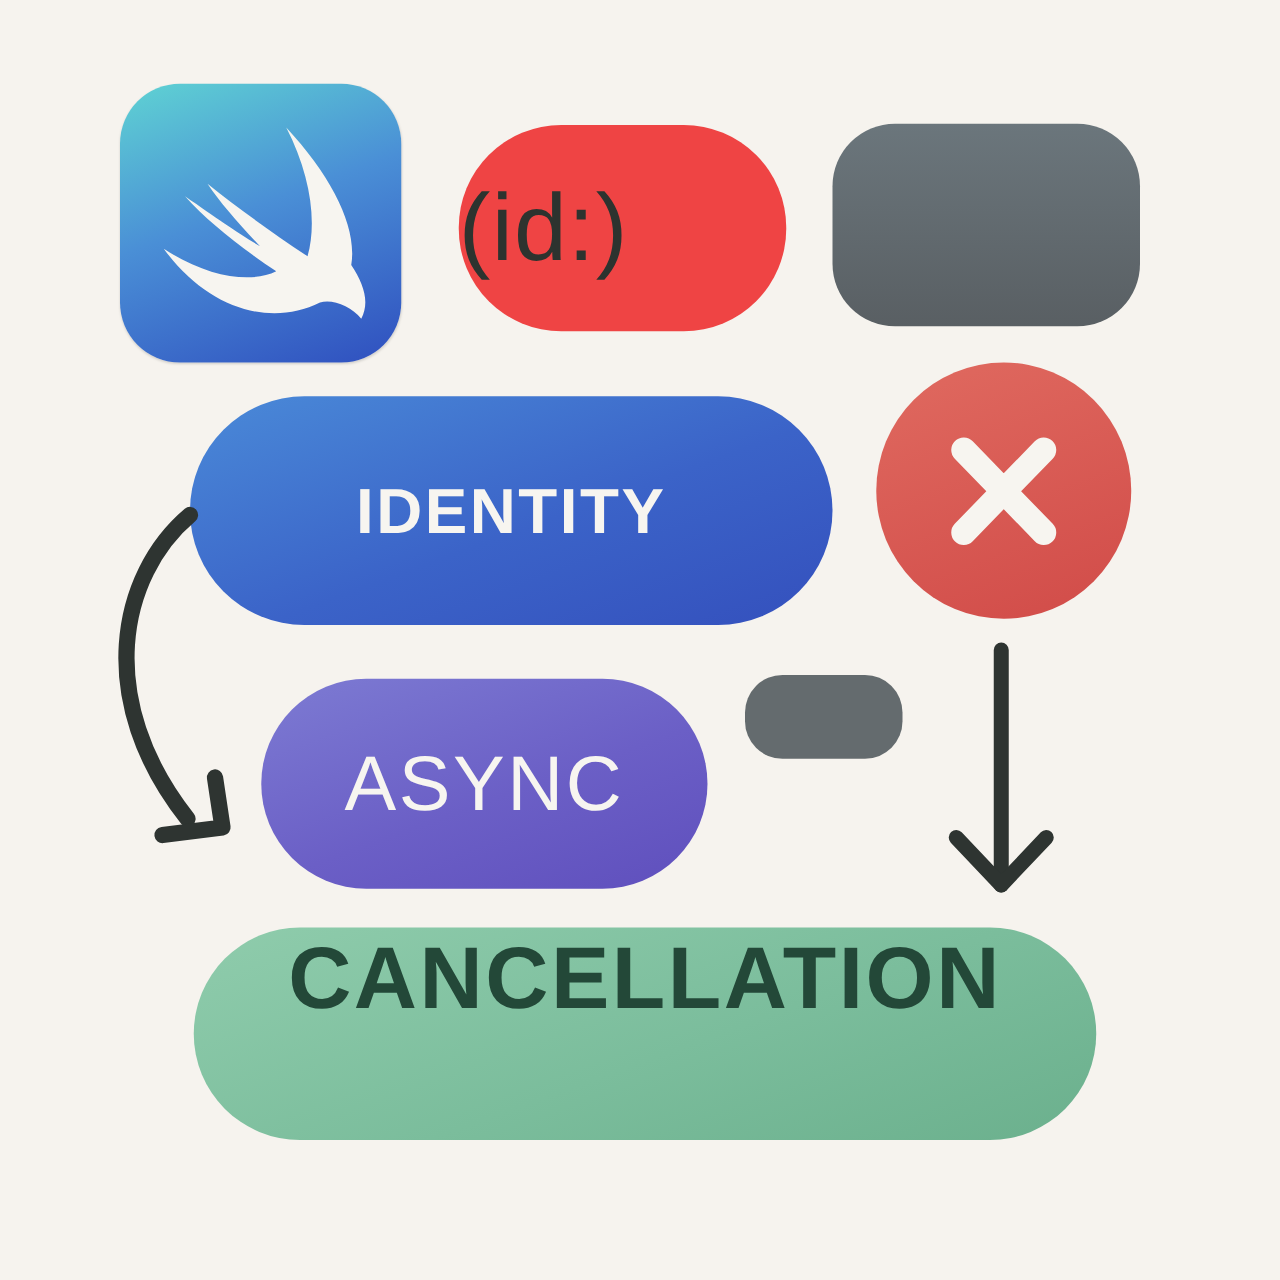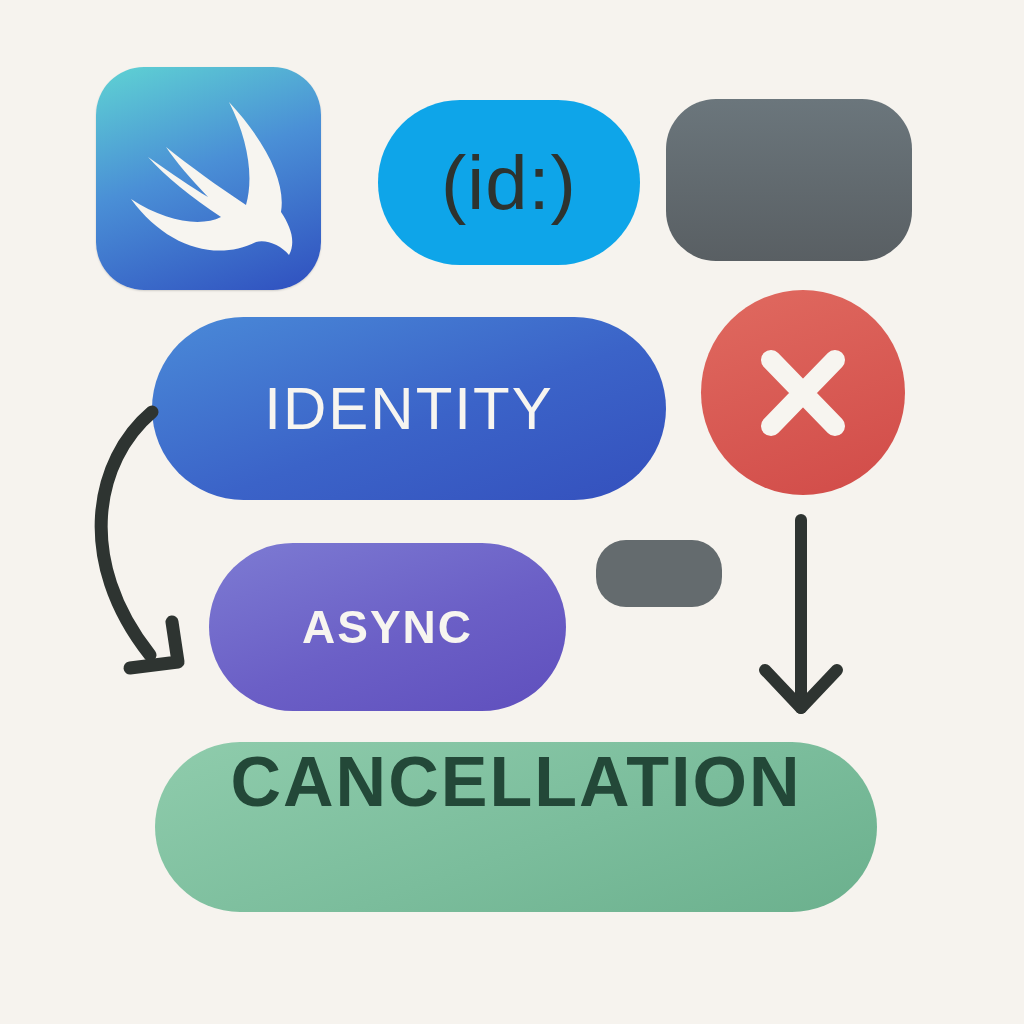--- a/index.html
+++ b/index.html
@@ -9,46 +9,46 @@
     font-family: "Liberation Sans", "DejaVu Sans", sans-serif;
   }
   .abs { position: absolute; box-sizing: border-box; }
   .swift-icon {
     left: 96px; top: 67px; width: 225px; height: 223px; border-radius: 48px;
     background: linear-gradient(160deg, #5fd3d3 0%, #4a8fd6 45%, #2f4fbf 100%);
     box-shadow: 0 1px 2px rgba(0,0,0,0.15);
   }
   .swift-icon svg { position: absolute; left: 0; top: 0; }
   .id-pill {
-    left: 378px; top: 100px; width: 262px; height: 165px; border-radius: 82px;
-    background: #0ea5e9;
-    display: flex; align-items: center; justify-content: center;
+    left: 367px; top: 100px; width: 262px; height: 165px; border-radius: 82px;
+    background: #ef4444;
+    display: flex; align-items: center; justify-content: flex-start;
   }
   .id-pill span { font-size: 76px; color: #2d332f; letter-spacing: 1px; }
   .gray-rect {
     left: 666px; top: 99px; width: 246px; height: 162px; border-radius: 50px;
     background: linear-gradient(180deg, #6b767c 0%, #595f63 100%);
   }
   .identity-pill {
     left: 152px; top: 317px; width: 514px; height: 183px; border-radius: 92px;
     background: linear-gradient(160deg, #4a8ad8 0%, #3b63c8 55%, #3450bd 100%);
     display: flex; align-items: center; justify-content: center;
   }
-  .identity-pill span { font-size: 60px; font-weight: normal; color: #f7f5f0; letter-spacing: 2px; }
+  .identity-pill span { font-size: 51px; font-weight: bold; color: #f7f5f0; letter-spacing: 2px; }
   .cancel-circle {
     left: 701px; top: 290px; width: 204px; height: 205px; border-radius: 50%;
     background: linear-gradient(160deg, #e06a60 0%, #d14b48 100%);
   }
   .cancel-circle svg { position: absolute; left: 0; top: 0; }
   .async-pill {
     left: 209px; top: 543px; width: 357px; height: 168px; border-radius: 84px;
     background: linear-gradient(160deg, #7d7bd3 0%, #6b5fc6 55%, #5f4fbd 100%);
     display: flex; align-items: center; justify-content: center;
   }
-  .async-pill span { font-size: 46px; font-weight: bold; color: #f7f5f0; letter-spacing: 2px; }
+  .async-pill span { font-size: 62px; font-weight: normal; color: #f7f5f0; letter-spacing: 2px; }
   .small-rect {
     left: 596px; top: 540px; width: 126px; height: 67px; border-radius: 30px;
     background: #646b6e;
   }
   .cancellation-pill {
     left: 155px; top: 742px; width: 722px; height: 170px; border-radius: 85px;
     background: linear-gradient(160deg, #8fccac 0%, #7bbd9c 55%, #6bb08d 100%);
     display: flex; align-items: flex-start; justify-content: center;
   }
   .cancellation-pill span { font-size: 70px; font-weight: bold; color: #234838; letter-spacing: 2px; }

